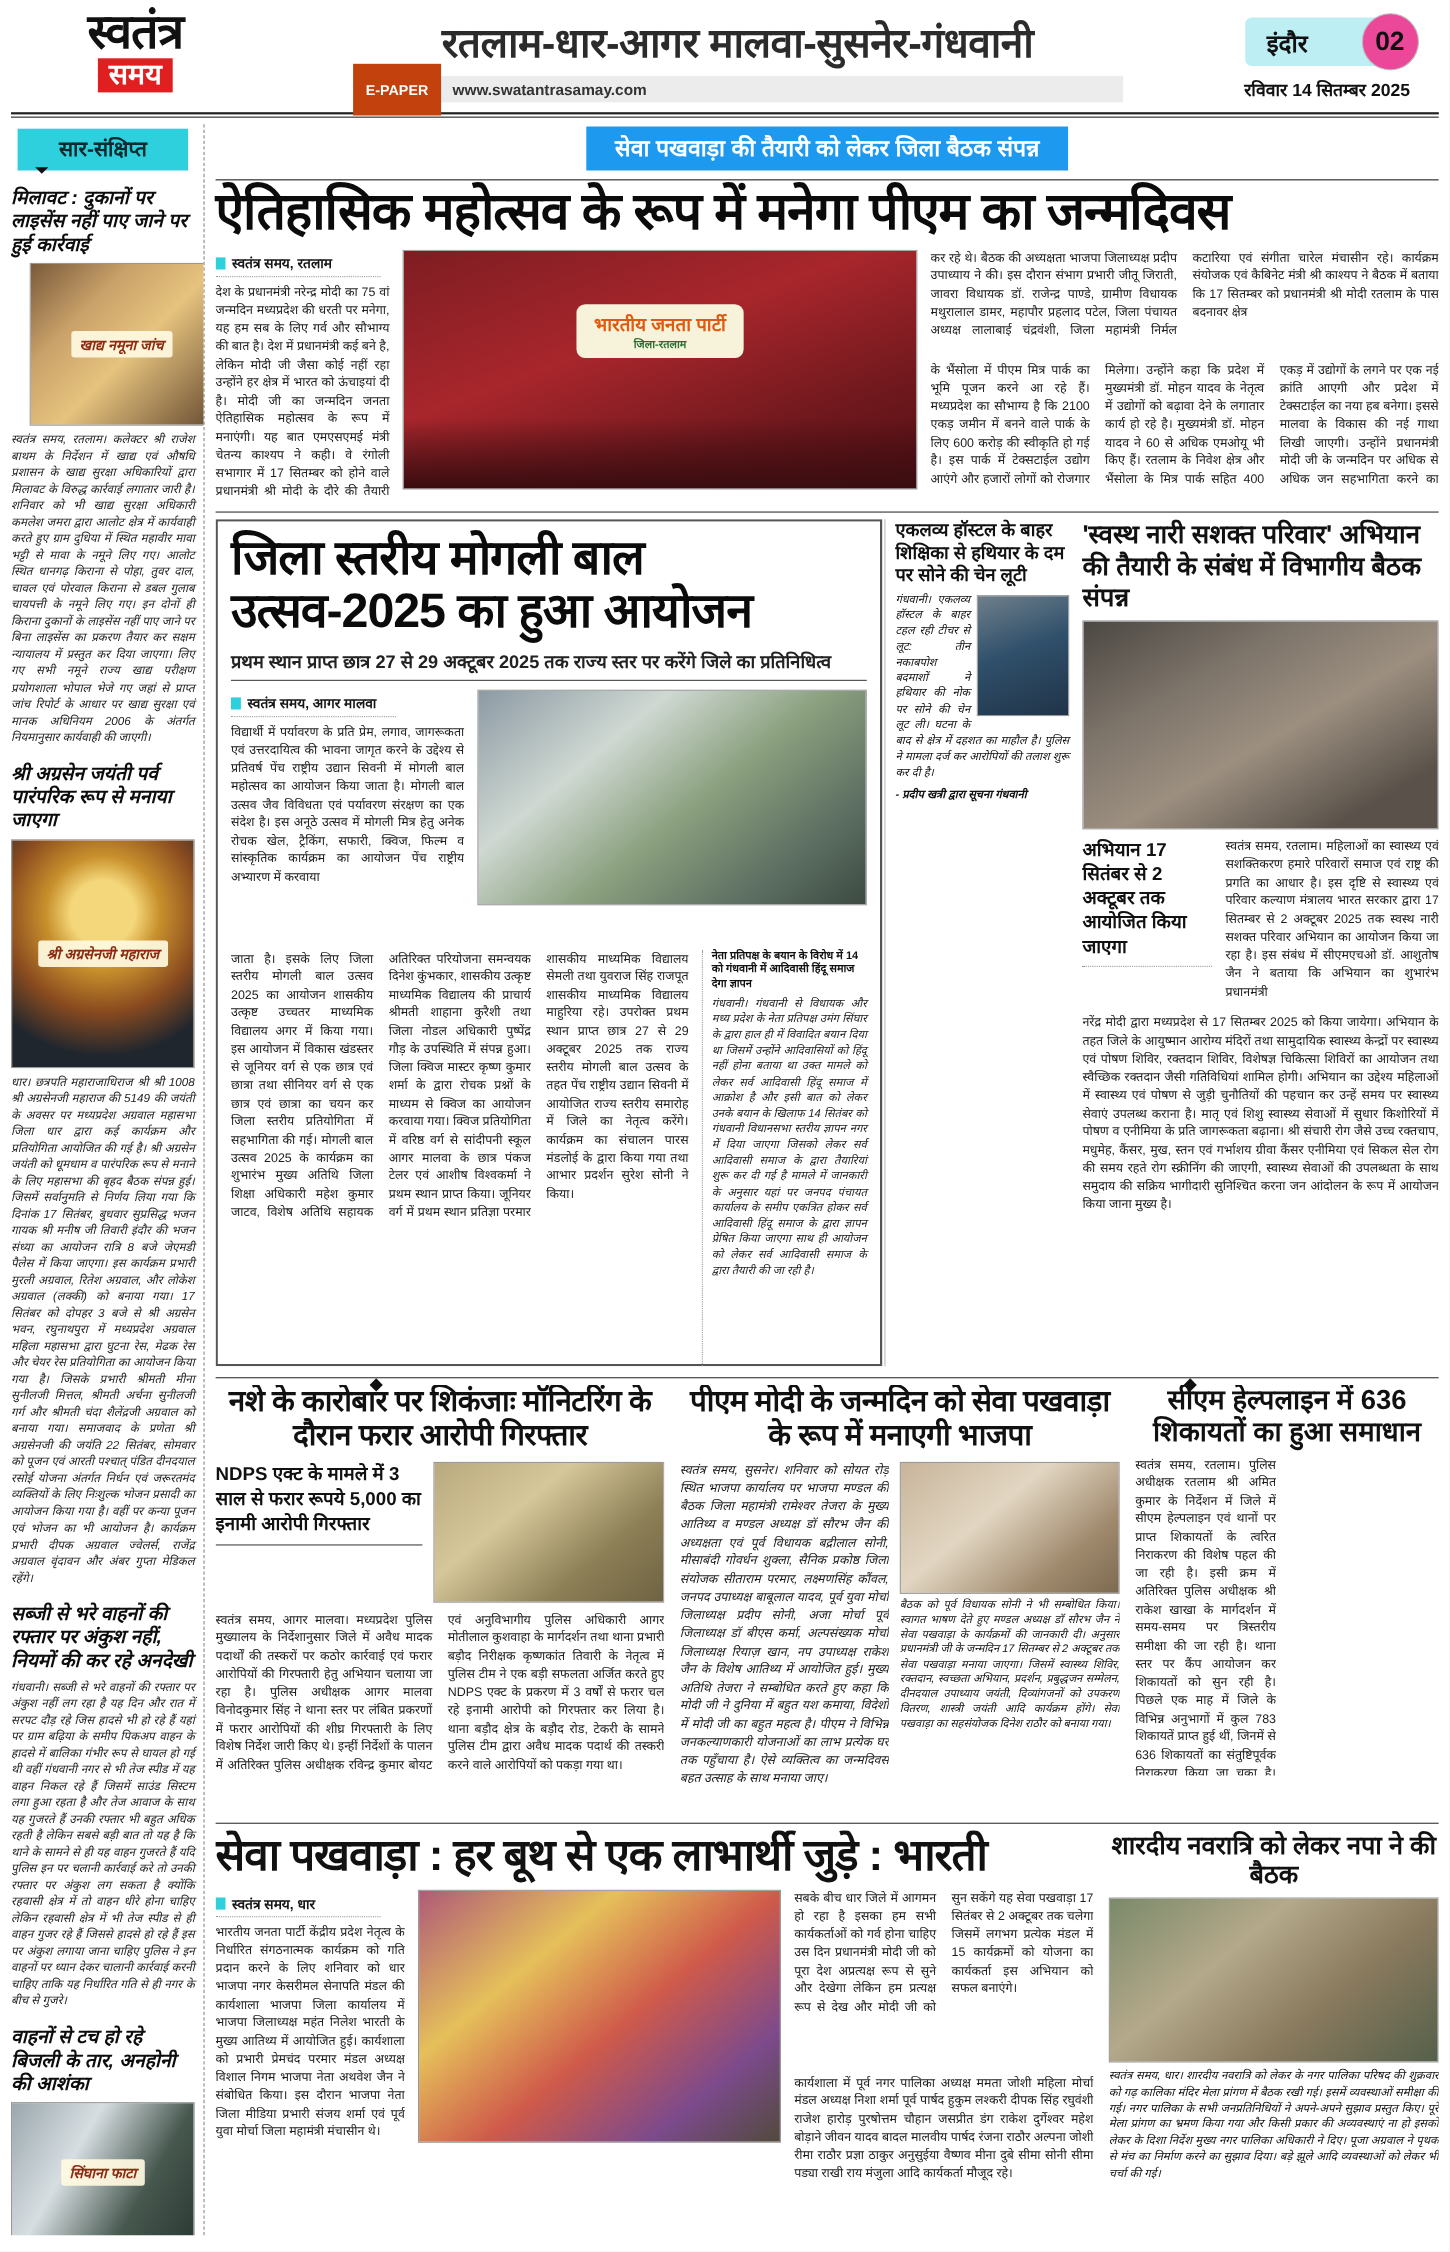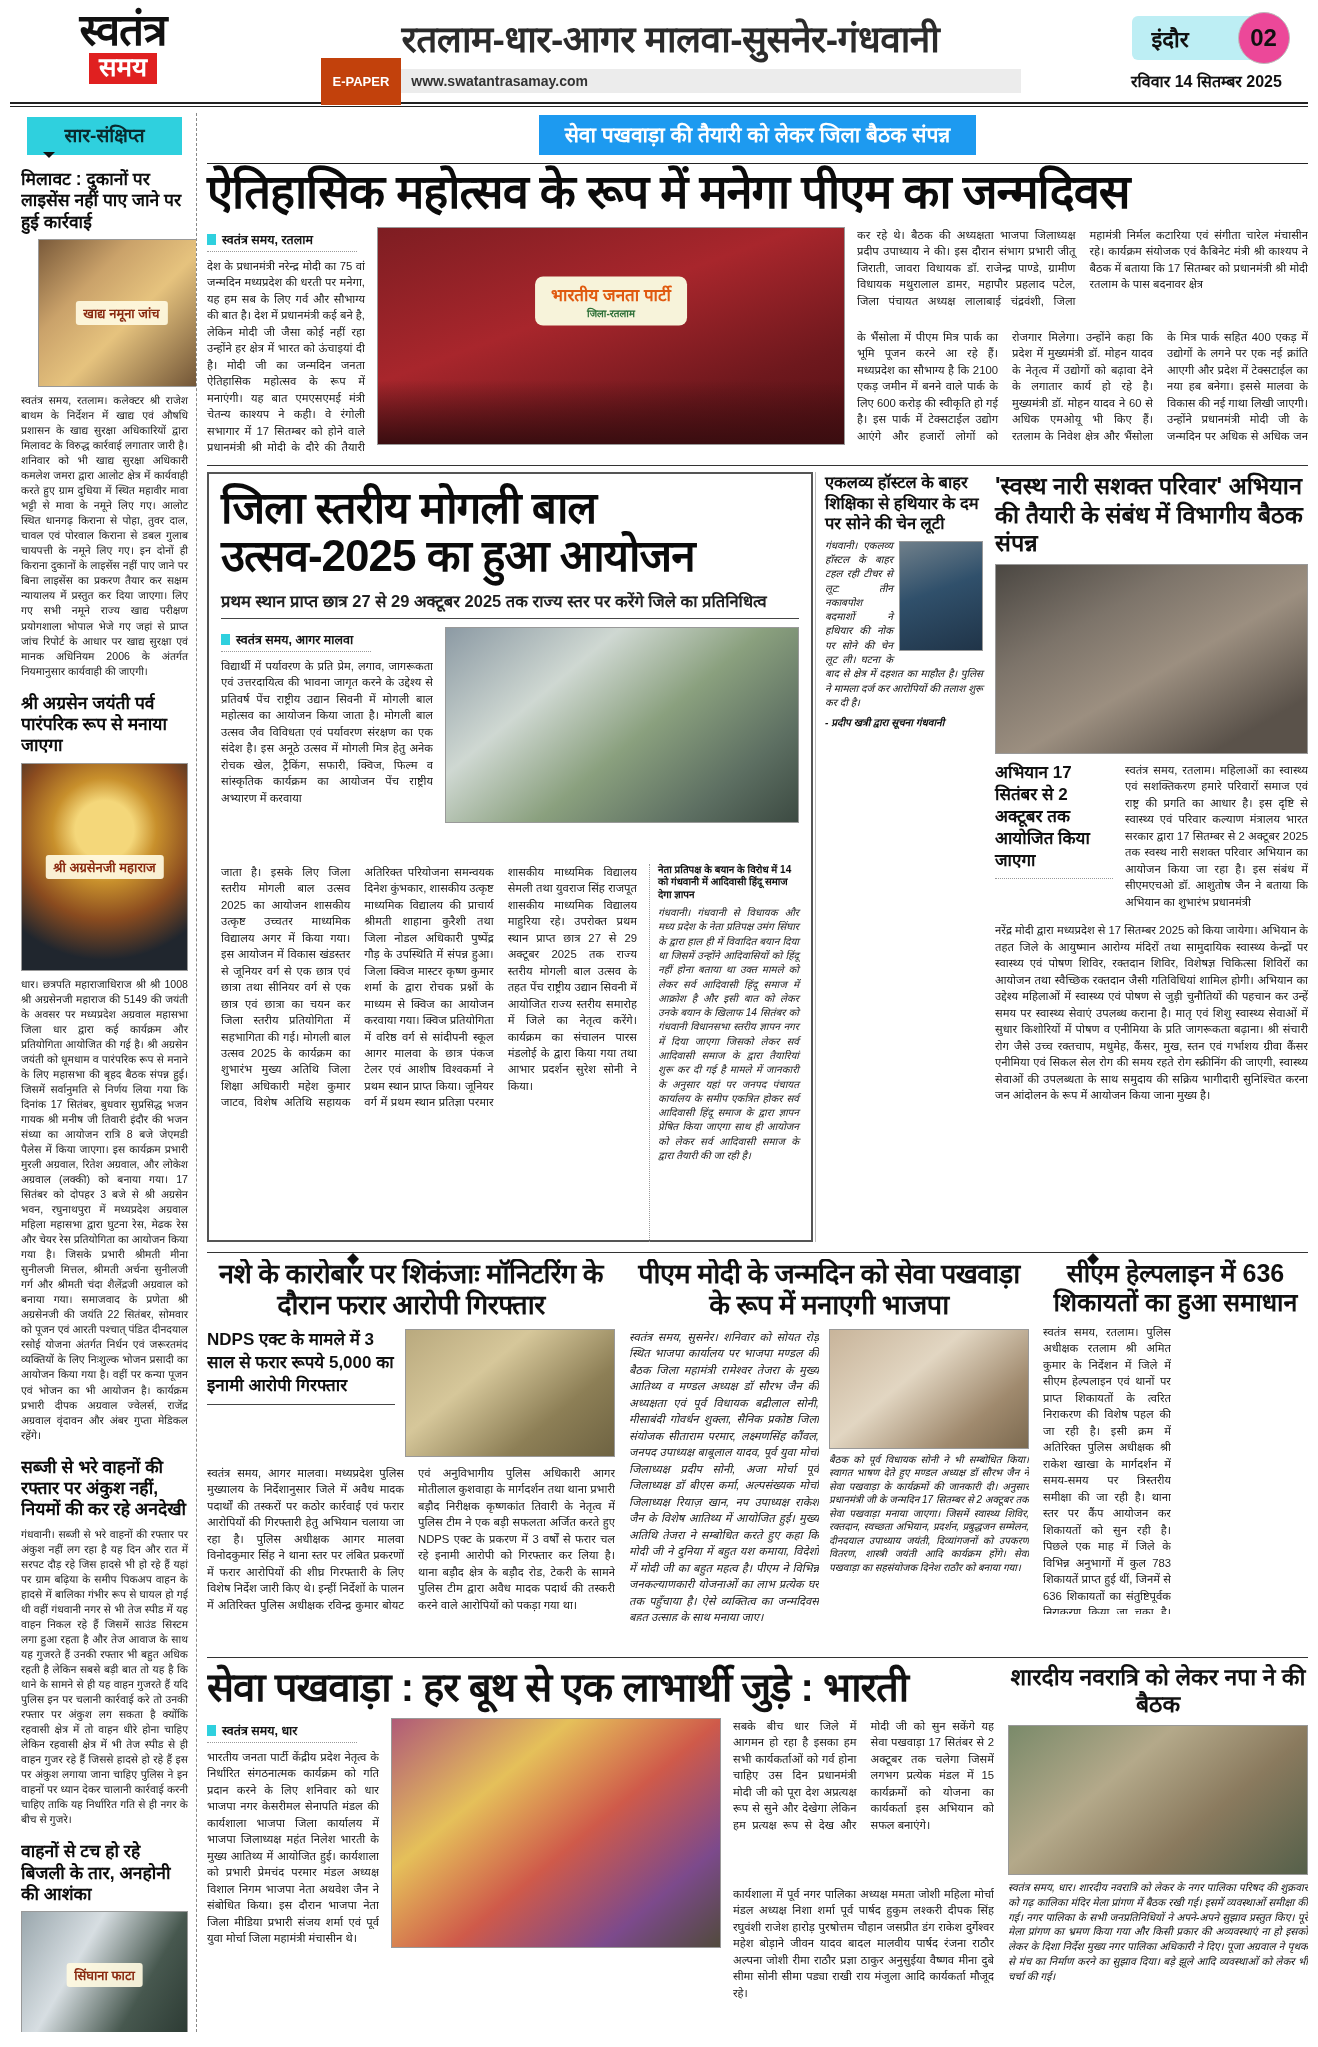--- a/index.html
+++ b/index.html
@@ -20,28 +20,28 @@
   .epaper-badge { background:#c2410c; color:#fff; font-weight:bold; font-size:13px; padding:16px 12px; }
   .site-url { font-size:14px; color:#333; padding-left:10px; font-weight:bold; }
   .mast-right { width:195px; display:flex; flex-direction:column; align-items:center; justify-content:center; }
   .edition-pill { position:relative; background:#bdeef4; border-radius:6px; width:150px; height:44px; display:flex; align-items:center; padding-left:20px; }
   .edition-name { font-size:22px; font-weight:900; color:#111; }
   .page-circle { position:absolute; right:-8px; top:-4px; width:52px; height:52px; border-radius:50%; background:#ec4899; border:1px solid #bbb; display:flex; align-items:center; justify-content:center; font-size:24px; font-weight:700; }
   .date-line { margin-top:10px; font-size:16px; font-weight:900; color:#111; white-space:nowrap; }
   .rule-double { border-top:2px solid #222; border-bottom:1px solid #222; height:5px; margin:0 10px; }
 
   
-  .content { display:flex; padding:6px 10px 0 21px; height:1925px; }
+  .content { display:flex; padding:6px 10px 0 10px; height:1925px; }
   .sidebar { width:176px; flex:none; border-right:1px dashed #888; padding-right:8px; overflow:hidden; display:flex; flex-direction:column; }
   .main { flex:1; padding-left:10px; overflow:hidden; }
 
   
   .sec-badge { position:relative; background:#2fd0de; color:#0a2a2e; font-weight:900; font-size:19px; text-align:center; padding:5px 0 7px 0; margin:4px 6px 14px 6px; }
   .sec-badge:after { content:""; position:absolute; left:16px; bottom:-9px; border:6px solid transparent; border-top-color:#111; }
-  .sb-art { margin-bottom:14px; }
+  .sb-art { margin-bottom:14px;font-style:italic; }
   .sb-head { font-size:17.5px; font-weight:900; line-height:1.22; margin-bottom:6px; color:#0d0d0d; }
   .sb-body { font-size:10.6px; line-height:1.42; text-align:justify; color:#222; }
   .photo { position:relative; width:100%; border:1px solid #999; overflow:hidden; }
   .ph-label { position:absolute; left:50%; top:50%; transform:translate(-50%,-50%); background:rgba(255,250,225,.92); color:#8a2b12; font-weight:900; font-size:13px; padding:3px 8px; border-radius:3px; white-space:nowrap; }
   .sb-photo1 { height:148px; background:linear-gradient(135deg,#7a5a3a 0%,#caa26a 30%,#e6c37e 55%,#6b4f33 100%); margin-bottom:6px;margin-left:17px; }
   .sb-photo2 { height:208px; background:radial-gradient(circle at 50% 32%, #f4d77a 0 18%, #c8902c 32%, #8a4b1f 55%, #20262e 80%); margin:4px 0 6px 0; }
   .sb-photo3 { height:128px; background:linear-gradient(120deg,#9aa7ad 0%,#d7dee2 35%,#47584f 70%,#2c3a33 100%); margin:4px 0 6px 0; }
 
   
   .byline { display:flex; align-items:center; gap:6px; font-size:12.5px; font-weight:900; color:#161616; margin:4px 0 3px 0; }

